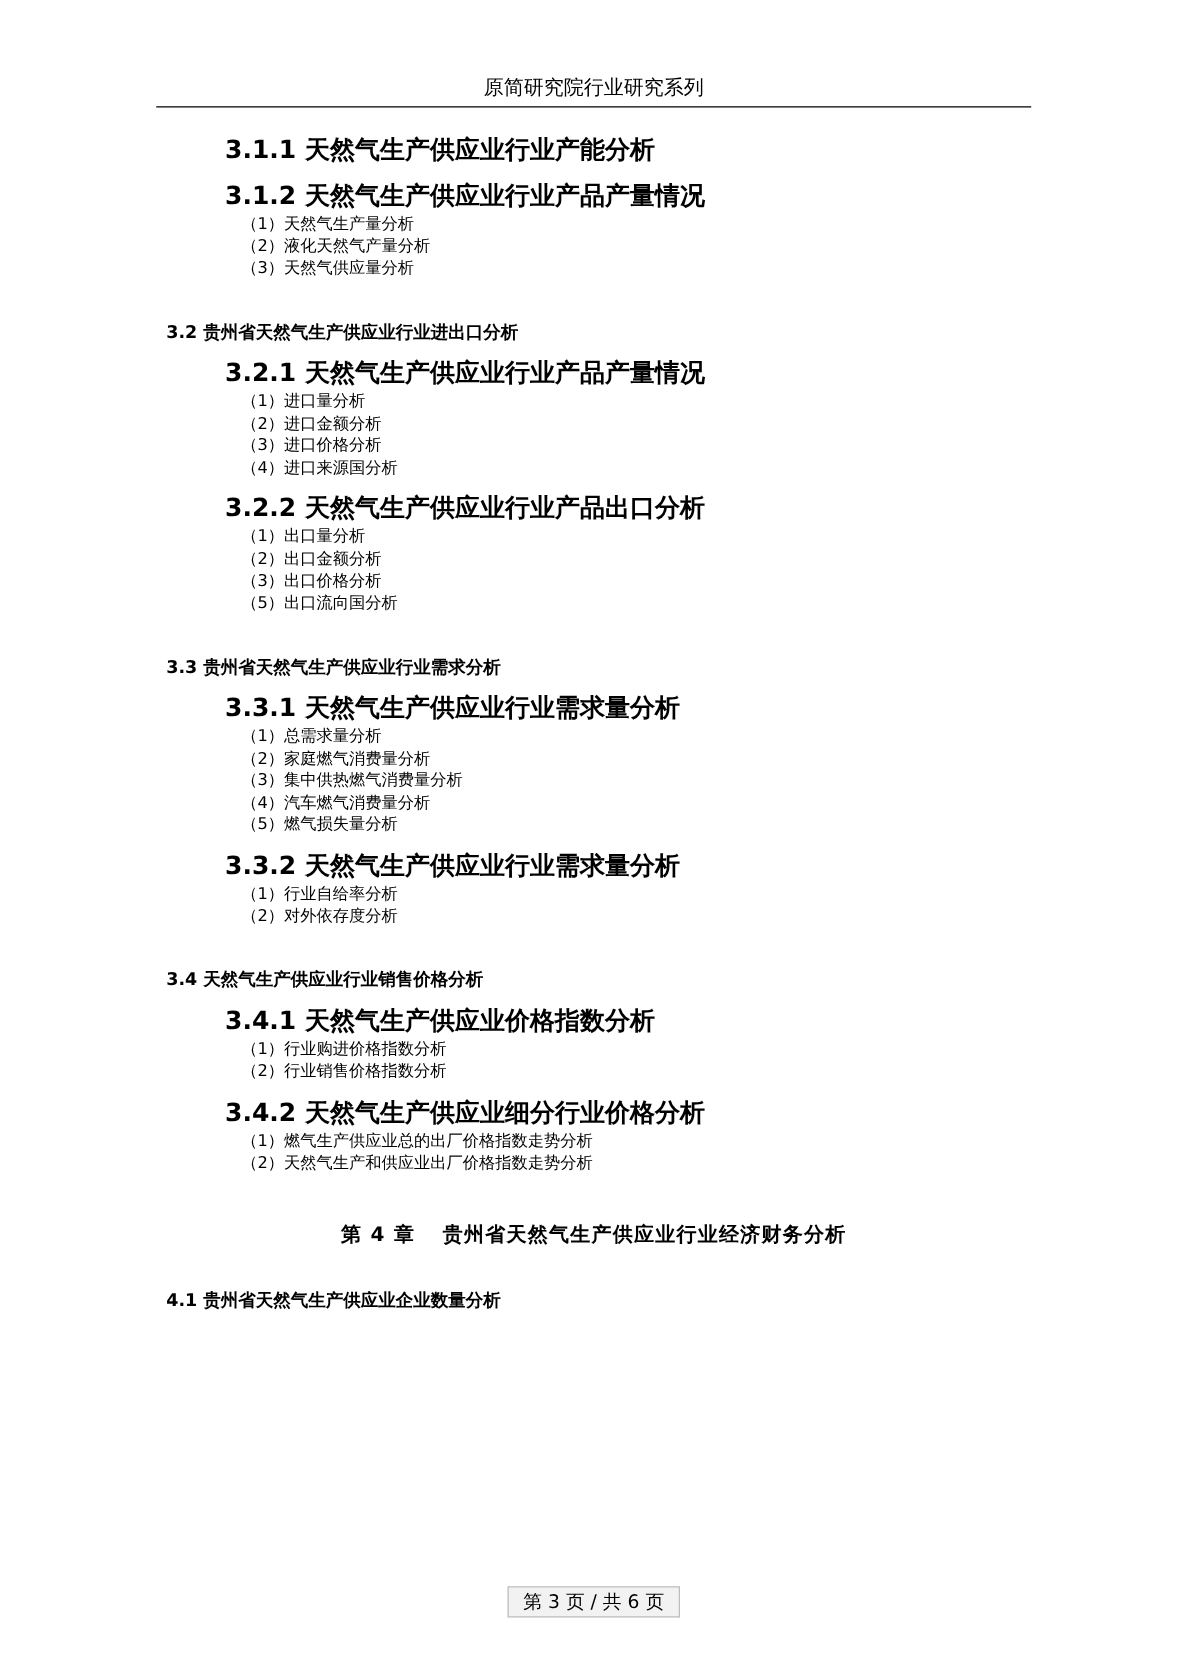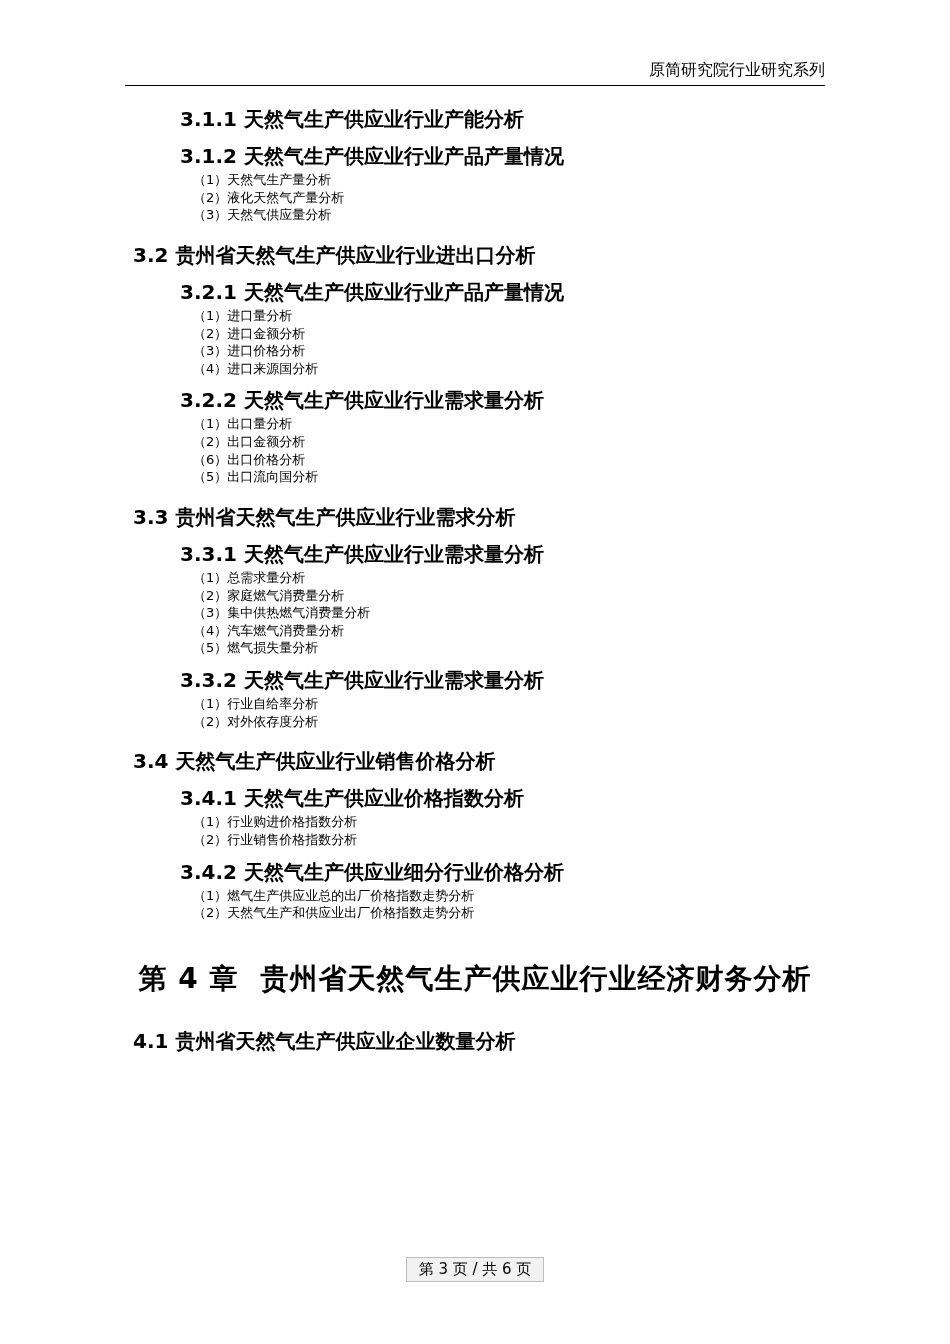--- a/index.html
+++ b/index.html
@@ -18,76 +18,76 @@
     background: #ffffff;
     box-sizing: border-box;
     overflow: hidden;
   }
   .header {
     position: absolute;
     top: 60px;
     left: 125px;
     width: 700px;
     display: flex;
-    justify-content: flex-end;
+    justify-content: center;
     align-items: flex-end;
     font-size: 16px;
     font-family: "DejaVu Sans", "Liberation Sans", sans-serif;
     padding-bottom: 4px;
     border-bottom: 1.5px solid #000000;
   }
   .header-left, .header-right {
     white-space: nowrap;
   }
   .content {
     position: absolute;
     top: 96px;
     left: 125px;
     width: 700px;
   }
   
   .h2 {
-    font-size: 20px;
+    font-size: 14px;
     font-weight: bold;
     font-family: "DejaVu Sans", "Liberation Sans", sans-serif;
-    margin: 18px 0 6px 0;
+    margin: 33px 0 6px 0;
     padding-left: 8px;
     letter-spacing: 0px;
   }
   .h3 {
     font-size: 20px;
     font-weight: bold;
     font-family: "DejaVu Sans", "Liberation Sans", sans-serif;
     margin: 10px 0 2px 0;
     padding-left: 55px;
   }
   .item {
     font-size: 13px;
     font-family: "DejaVu Sans", "Liberation Sans", sans-serif;
     margin: 1px 0;
     padding-left: 68px;
     line-height: 1.28;
   }
   .chapter {
-    font-size: 28px;
+    font-size: 16px;
     font-weight: bold;
     font-family: "DejaVu Sans", "Liberation Sans", sans-serif;
     text-align: center;
     margin: 38px 0 30px 0;
     letter-spacing: 1px;
   }
   .chapter .gap {
     display: inline-block;
     width: 22px;
   }
   .footer {
     position: absolute;
     left: 0;
     right: 0;
-    bottom: 62px;
+    bottom: 50px;
     text-align: center;
     font-size: 15px;
     font-family: "DejaVu Sans", "Liberation Sans", sans-serif;
   }
   .footer-inner {
     display: inline-block;
     border: 1px solid #bdbdbd;
     background: #f2f2f2;
     padding: 2px 12px;
   }
@@ -109,24 +109,24 @@
     <div class="item">（1）天然气生产量分析</div>
     <div class="item">（2）液化天然气产量分析</div>
     <div class="item">（3）天然气供应量分析</div>
 
     <div class="h2">3.2  贵州省天然气生产供应业行业进出口分析</div>
     <div class="h3">3.2.1  天然气生产供应业行业产品产量情况</div>
     <div class="item">（1）进口量分析</div>
     <div class="item">（2）进口金额分析</div>
     <div class="item">（3）进口价格分析</div>
     <div class="item">（4）进口来源国分析</div>
-    <div class="h3">3.2.2  天然气生产供应业行业需求量分析</div>
+    <div class="h3">3.2.2  天然气生产供应业行业产品出口分析</div>
     <div class="item">（1）出口量分析</div>
     <div class="item">（2）出口金额分析</div>
-    <div class="item">（6）出口价格分析</div>
+    <div class="item">（3）出口价格分析</div>
     <div class="item">（5）出口流向国分析</div>
 
     <div class="h2">3.3  贵州省天然气生产供应业行业需求分析</div>
     <div class="h3">3.3.1  天然气生产供应业行业需求量分析</div>
     <div class="item">（1）总需求量分析</div>
     <div class="item">（2）家庭燃气消费量分析</div>
     <div class="item">（3）集中供热燃气消费量分析</div>
     <div class="item">（4）汽车燃气消费量分析</div>
     <div class="item">（5）燃气损失量分析</div>
     <div class="h3">3.3.2  天然气生产供应业行业需求量分析</div>

